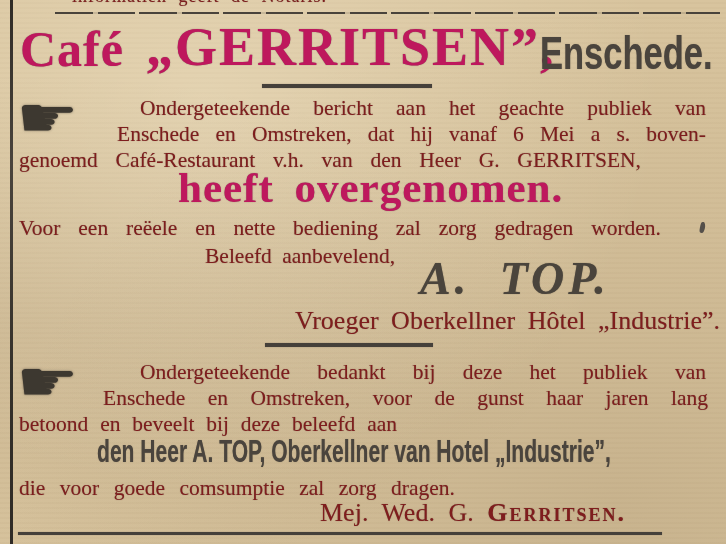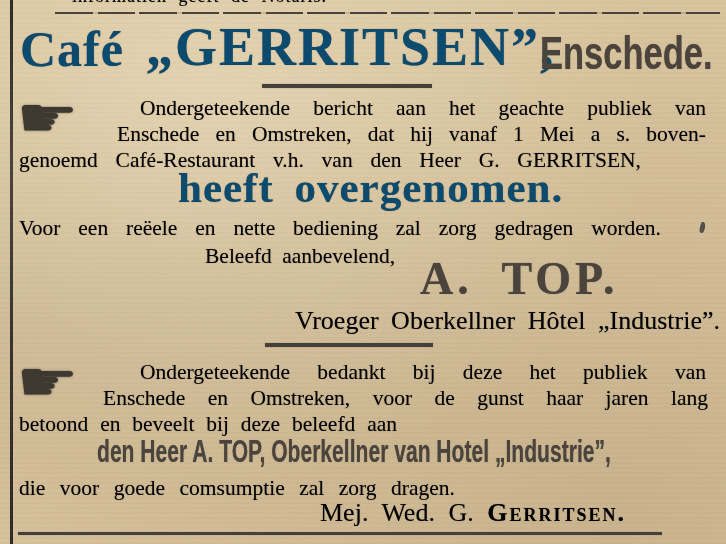--- a/index.html
+++ b/index.html
@@ -7,29 +7,29 @@
     width:726px;height:544px;overflow:hidden;position:relative;
     font-family:"Liberation Serif", serif;
     background:
       radial-gradient(ellipse at 28% 18%, rgba(255,246,222,.30), transparent 62%),
       radial-gradient(ellipse at 85% 92%, rgba(118,92,58,.16), transparent 70%),
       radial-gradient(ellipse at 5% 60%, rgba(110,85,55,.12), transparent 55%),
       repeating-linear-gradient(0deg, rgba(120,90,50,.035) 0 2px, transparent 2px 5px),
       #d8c49e;
   }
   .abs{position:absolute;}
-  .ink{color:#000000;text-shadow:0 0 1px rgba(74,66,55,.55);}
+  .ink{color:#7f1d1d;text-shadow:0 0 1px rgba(74,66,55,.55);}
   .body-line{font-size:21.5px;white-space:nowrap;}
   .just{text-align:justify;text-align-last:justify;white-space:normal;}
   .rule{background:#45403a;box-shadow:0 0 1px rgba(70,64,55,.6);}
   .dashrule{
     height:2px;
     background:repeating-linear-gradient(90deg,#49433b 0 38px, rgba(73,67,59,.15) 38px 43px, #49433b 43px 80px, transparent 80px 84px);
   }
-  .headline-serif{font-weight:bold;letter-spacing:1px;color:#0c4a6e;text-shadow:0 0 1px rgba(60,54,46,.6);text-align:center;}
+  .headline-serif{font-weight:bold;letter-spacing:1px;color:#be185d;text-shadow:0 0 1px rgba(60,54,46,.6);text-align:center;}
   .condensed{
     font-family:"Liberation Sans", sans-serif;font-weight:bold;color:#4a443d;
     transform:scaleX(.72);transform-origin:left top;white-space:nowrap;
     text-shadow:0 0 1px rgba(64,58,50,.55);
   }
   .manicule{
     font-family:"DejaVu Sans", sans-serif;color:#3d3830;
     transform:scaleX(1.25);transform-origin:left top;line-height:1;
     text-shadow:0 0 2px rgba(55,48,40,.65);
   }
@@ -56,32 +56,32 @@
   <span>Enschede.</span>
 </div>
 
 <div class="abs rule" style="left:262px;top:84px;width:170px;height:4px;"></div>
 
 <div class="abs manicule" style="left:16px;top:90px;font-size:56px;">
   <span>☛</span>
 </div>
 
 <div class="abs ink body-line just" style="left:140px;top:96px;width:566px;">Ondergeteekende bericht aan het geachte publiek van</div>
-<div class="abs ink body-line just" style="left:117px;top:122px;width:589px;">Enschede en Omstreken, dat hij vanaf 1 Mei a s. boven-</div>
+<div class="abs ink body-line just" style="left:117px;top:122px;width:589px;">Enschede en Omstreken, dat hij vanaf 6 Mei a s. boven-</div>
 <div class="abs ink body-line just" style="left:19px;top:148px;width:622px;">genoemd Café-Restaurant v.h. van den Heer G. GERRITSEN,</div>
 
 <div class="abs speck" style="left:700px;top:222px;width:5px;height:11px;transform:rotate(12deg);"></div>
 
 <div class="abs headline-serif" style="left:178px;top:164px;font-size:43px;line-height:1.1;word-spacing:9px;white-space:nowrap;">heeft overgenomen.</div>
 
 <div class="abs ink body-line just" style="left:19px;top:216px;width:642px;">Voor een reëele en nette bediening zal zorg gedragen worden.</div>
 
 <div class="abs ink body-line" style="left:205px;top:244px;word-spacing:5px;">Beleefd aanbevelend,</div>
 
-<div class="abs bigname" style="left:420px;top:256px;font-size:46px;line-height:1;">A. TOP.</div>
+<div class="abs bigname" style="left:420px;top:256px;font-size:46px;line-height:1;font-style:italic;">A. TOP.</div>
 
 <div class="abs ink body-line" style="left:295px;top:306px;font-size:26px;word-spacing:6px;">Vroeger Oberkellner Hôtel „Industrie”.</div>
 
 <div class="abs rule" style="left:265px;top:343px;width:168px;height:4px;"></div>
 
 <div class="abs manicule" style="left:16px;top:354px;font-size:56px;">
   <span>☛</span>
 </div>
 
 <div class="abs ink body-line just" style="left:140px;top:360px;width:566px;">Ondergeteekende bedankt bij deze het publiek van</div>

